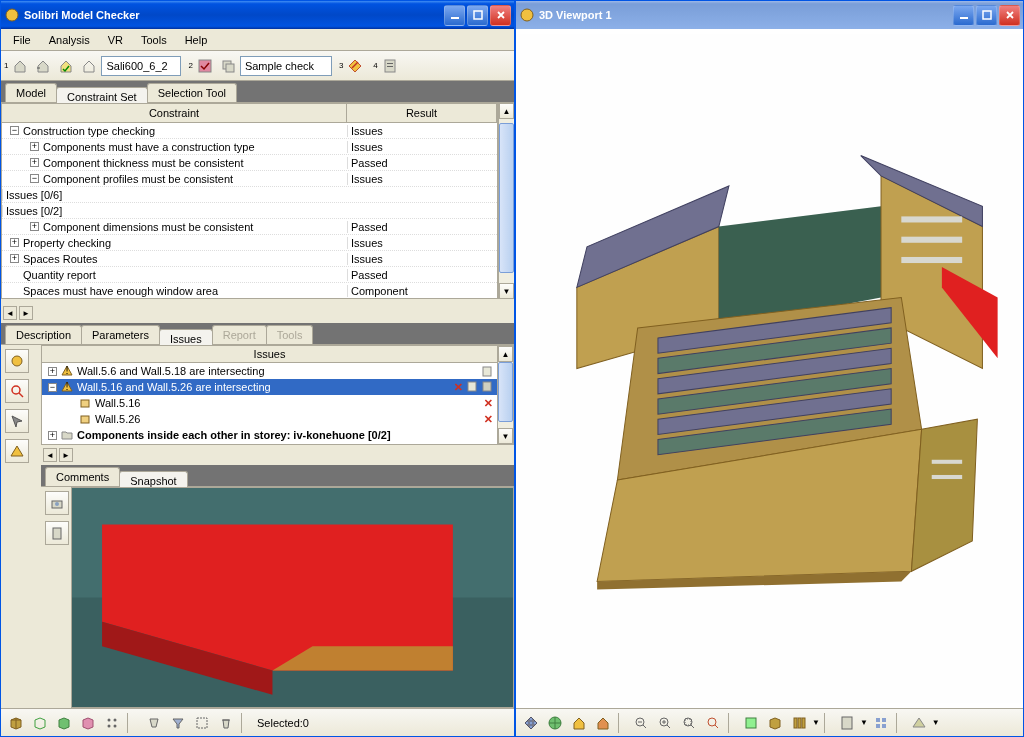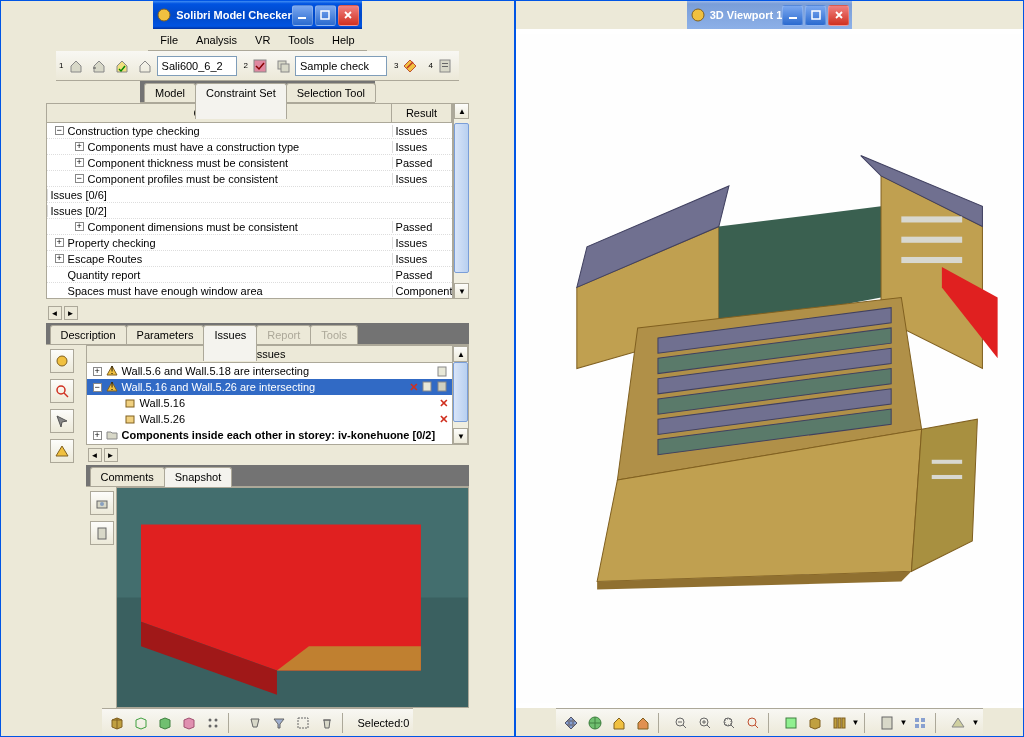--- a/index.html
+++ b/index.html
@@ -1,36 +1,36 @@
 <!DOCTYPE html>
 <html><head>
 <meta charset="utf-8">
 <style>
 * { box-sizing: border-box; margin: 0; padding: 0; font-family: Tahoma, sans-serif; font-size: 11px; }
 body { background: #ece9d8; width: 1024px; height: 737px; overflow: hidden; display: flex; }
-.window { display: flex; flex-direction: column; border: 1px solid #0055e5; align-items: center; }
+.window { display: flex; flex-direction: column; border: 1px solid #0055e5; }
 .window.left { width: 515px; height: 737px; }
 .window.right { width: 509px; height: 737px; }
 .titlebar { height: 28px; background: linear-gradient(to bottom, #3f8cf3 0%, #0053e1 10%, #0048c8 50%, #0053e1 90%, #00309f 100%); display: flex; align-items: center; padding: 0 3px; color: white; font-weight: bold; font-size: 13px; }
 .titlebar.inactive { background: linear-gradient(to bottom, #9db8e8 0%, #7a9ed8 10%, #8cb0e8 100%); }
 .titlebar-icon { width: 16px; height: 16px; margin-right: 4px; display: inline-flex; align-items: center; justify-content: center; }
 .titlebar-text { flex: 1; }
 .titlebar-btns { display: flex; gap: 2px; }
 .titlebar-btn { width: 21px; height: 21px; border-radius: 3px; border: 1px solid #fff3; display: flex; align-items: center; justify-content: center; color: white; font-weight: bold; cursor: pointer; }
 .titlebar-btn.min, .titlebar-btn.max { background: linear-gradient(to bottom, #7ba8f0, #2a6acf); }
 .titlebar-btn.close { background: linear-gradient(to bottom, #f08080, #d03020); }
 .menubar { height: 22px; background: #ece9d8; display: flex; align-items: center; padding: 0 4px; gap: 2px; border-bottom: 1px solid #aca899; }
 .menu-item { padding: 2px 8px; cursor: pointer; }
 .toolbar { height: 30px; background: linear-gradient(#f8f7f3, #ece9d8); border-bottom: 1px solid #aca899; display: flex; align-items: center; padding: 0 3px; gap: 1px; }
 .tool-btn { width: 22px; height: 22px; border: 1px solid transparent; display: flex; align-items: center; justify-content: center; cursor: pointer; }
 .sup { font-size: 8px; vertical-align: super; }
 .tool-input { height: 20px; border: 1px solid #7f9db9; padding: 0 4px; background: white; }
 .tabstrip { height: 22px; background: #737373; display: flex; align-items: flex-end; padding-left: 4px; border-bottom: 1px solid #aca899; }
 .tab { padding: 3px 10px; border: 1px solid #aca899; border-bottom: none; background: #ece9d8; cursor: pointer; margin-right: -1px; border-radius: 3px 3px 0 0; }
-.tab.active { background: #f4f3ee; position: relative; top: 17px; padding-bottom: 20px; }
+.tab.active { background: #f4f3ee; position: relative; top: 1px; padding-bottom: 0; }
 .tab.disabled { color: #aca899; }
 .split-area { display: flex; flex-direction: column; flex: 1; overflow: hidden; }
 .tree-panel { height: 200px; display: flex; border-bottom: 4px solid #ece9d8; }
 .tree-table { flex: 1; background: white; border: 1px solid #aca899; overflow: hidden; display: flex; flex-direction: column; }
 .tree-header { display: flex; background: #ece9d8; border-bottom: 1px solid #aca899; }
 .tree-header-cell { padding: 3px; border-right: 1px solid #aca899; text-align: center; }
 .tree-body { flex: 1; overflow-y: auto; }
 .tree-row { display: flex; height: 16px; align-items: center; border-bottom: 1px dotted #ddd; }
 .tree-cell-c { width: 345px; display: flex; align-items: center; overflow: hidden; white-space: nowrap; }
 .tree-cell-r { flex: 1; border-left: 1px solid #ddd; padding-left: 3px; }
@@ -218,21 +218,21 @@
                 <span class="tree-indent" style="width: 8px;"></span>
                 <span class="expander">+</span>
                 <span>Property checking</span>
               </div>
               <div class="tree-cell-r">Issues</div>
             </div>
             <div class="tree-row">
               <div class="tree-cell-c">
                 <span class="tree-indent" style="width: 8px;"></span>
                 <span class="expander">+</span>
-                <span>Escape Routes</span>
+                <span>Spaces Routes</span>
               </div>
               <div class="tree-cell-r">Issues</div>
             </div>
             <div class="tree-row">
               <div class="tree-cell-c">
                 <span class="tree-indent" style="width: 8px;"></span>
                 <span style="width: 13px; display: inline-block;"></span>
                 <span>Quantity report</span>
               </div>
               <div class="tree-cell-r">Passed</div>

